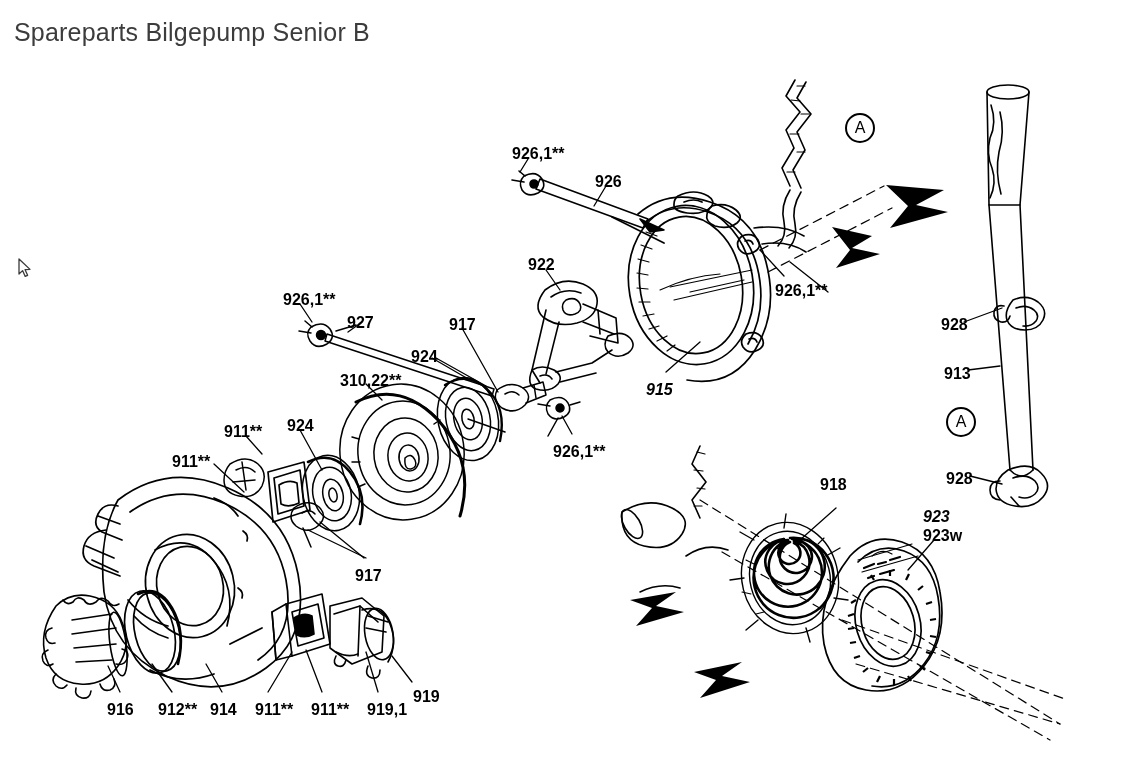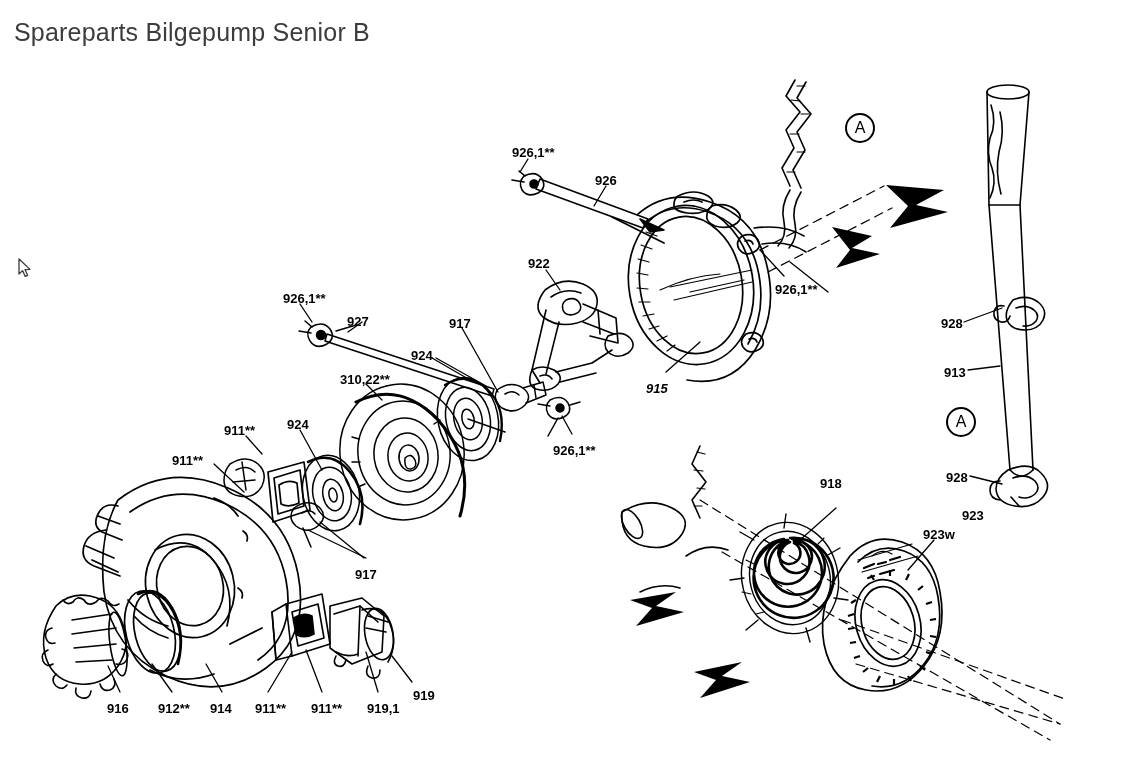--- a/index.html
+++ b/index.html
@@ -35,21 +35,21 @@
     top: 0;
     width: 1123px;
     height: 771px;
   }
   #diagram-layer svg {
     display: block;
   }
   .callout {
     position: absolute;
     font-family: "Liberation Sans", sans-serif;
-    font-size: 13px;
+    font-size: 16px;
     font-weight: 700;
     color: #000000;
     white-space: nowrap;
     letter-spacing: 0px;
   }
   #cursor {
     position: absolute;
     left: 18px;
     top: 258px;
     width: 14px;
@@ -463,21 +463,21 @@
   <div class="callout" style="left:172px; top:453px;">911**</div>
   <div class="callout" style="left:355px; top:567px;">917</div>
   <div class="callout" style="left:107px; top:701px;">916</div>
   <div class="callout" style="left:158px; top:701px;">912**</div>
   <div class="callout" style="left:210px; top:701px;">914</div>
   <div class="callout" style="left:255px; top:701px;">911**</div>
   <div class="callout" style="left:311px; top:701px;">911**</div>
   <div class="callout" style="left:367px; top:701px;">919,1</div>
   <div class="callout" style="left:413px; top:688px;">919</div>
   <div class="callout" style="left:820px; top:476px;">918</div>
-  <div class="callout" style="left:962px; top:508px;">923</div>
+  <div class="callout" style="left:923px; top:508px;font-style:italic;">923</div>
   <div class="callout" style="left:923px; top:527px;">923w</div>
   <div class="callout" style="left:941px; top:316px;">928</div>
   <div class="callout" style="left:944px; top:365px;">913</div>
   <div class="callout" style="left:946px; top:470px;">928</div>
 
   <div class="zone-ref" style="left:845px; top:113px;">A</div>
   <div class="zone-ref" style="left:946px; top:407px;">A</div>
 
   <svg id="cursor" viewBox="0 0 14 20">
     <path d="M1 1 L1 16 L4.6 12.6 L7.2 18.4 L9.6 17.3 L7.1 11.7 L12 11.4 Z" fill="#ffffff" stroke="#3a3a3a" stroke-width="1.3" stroke-linejoin="round"></path>

